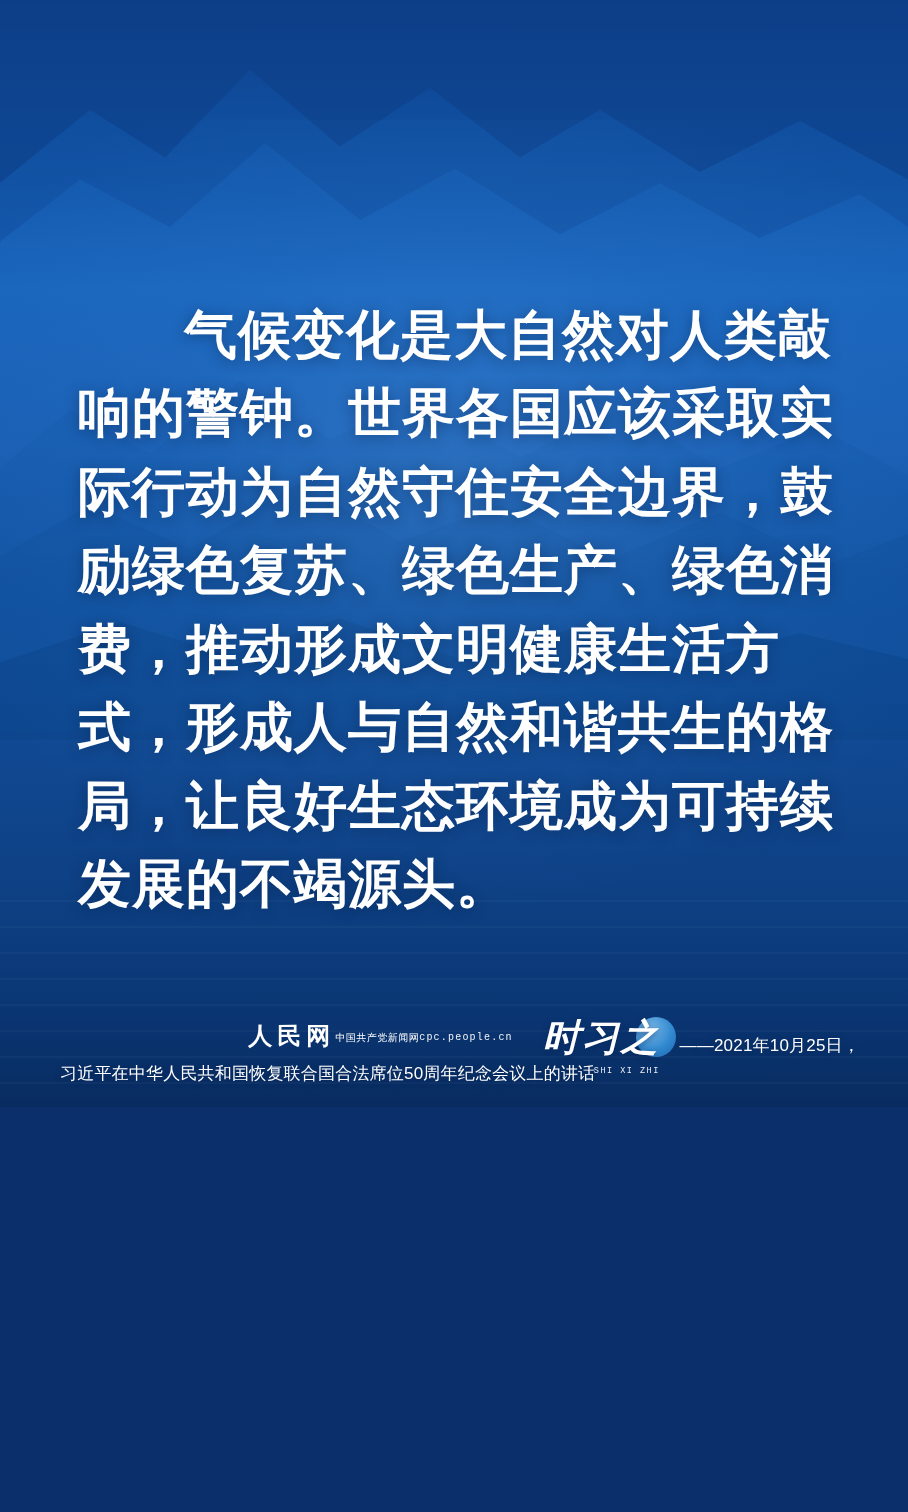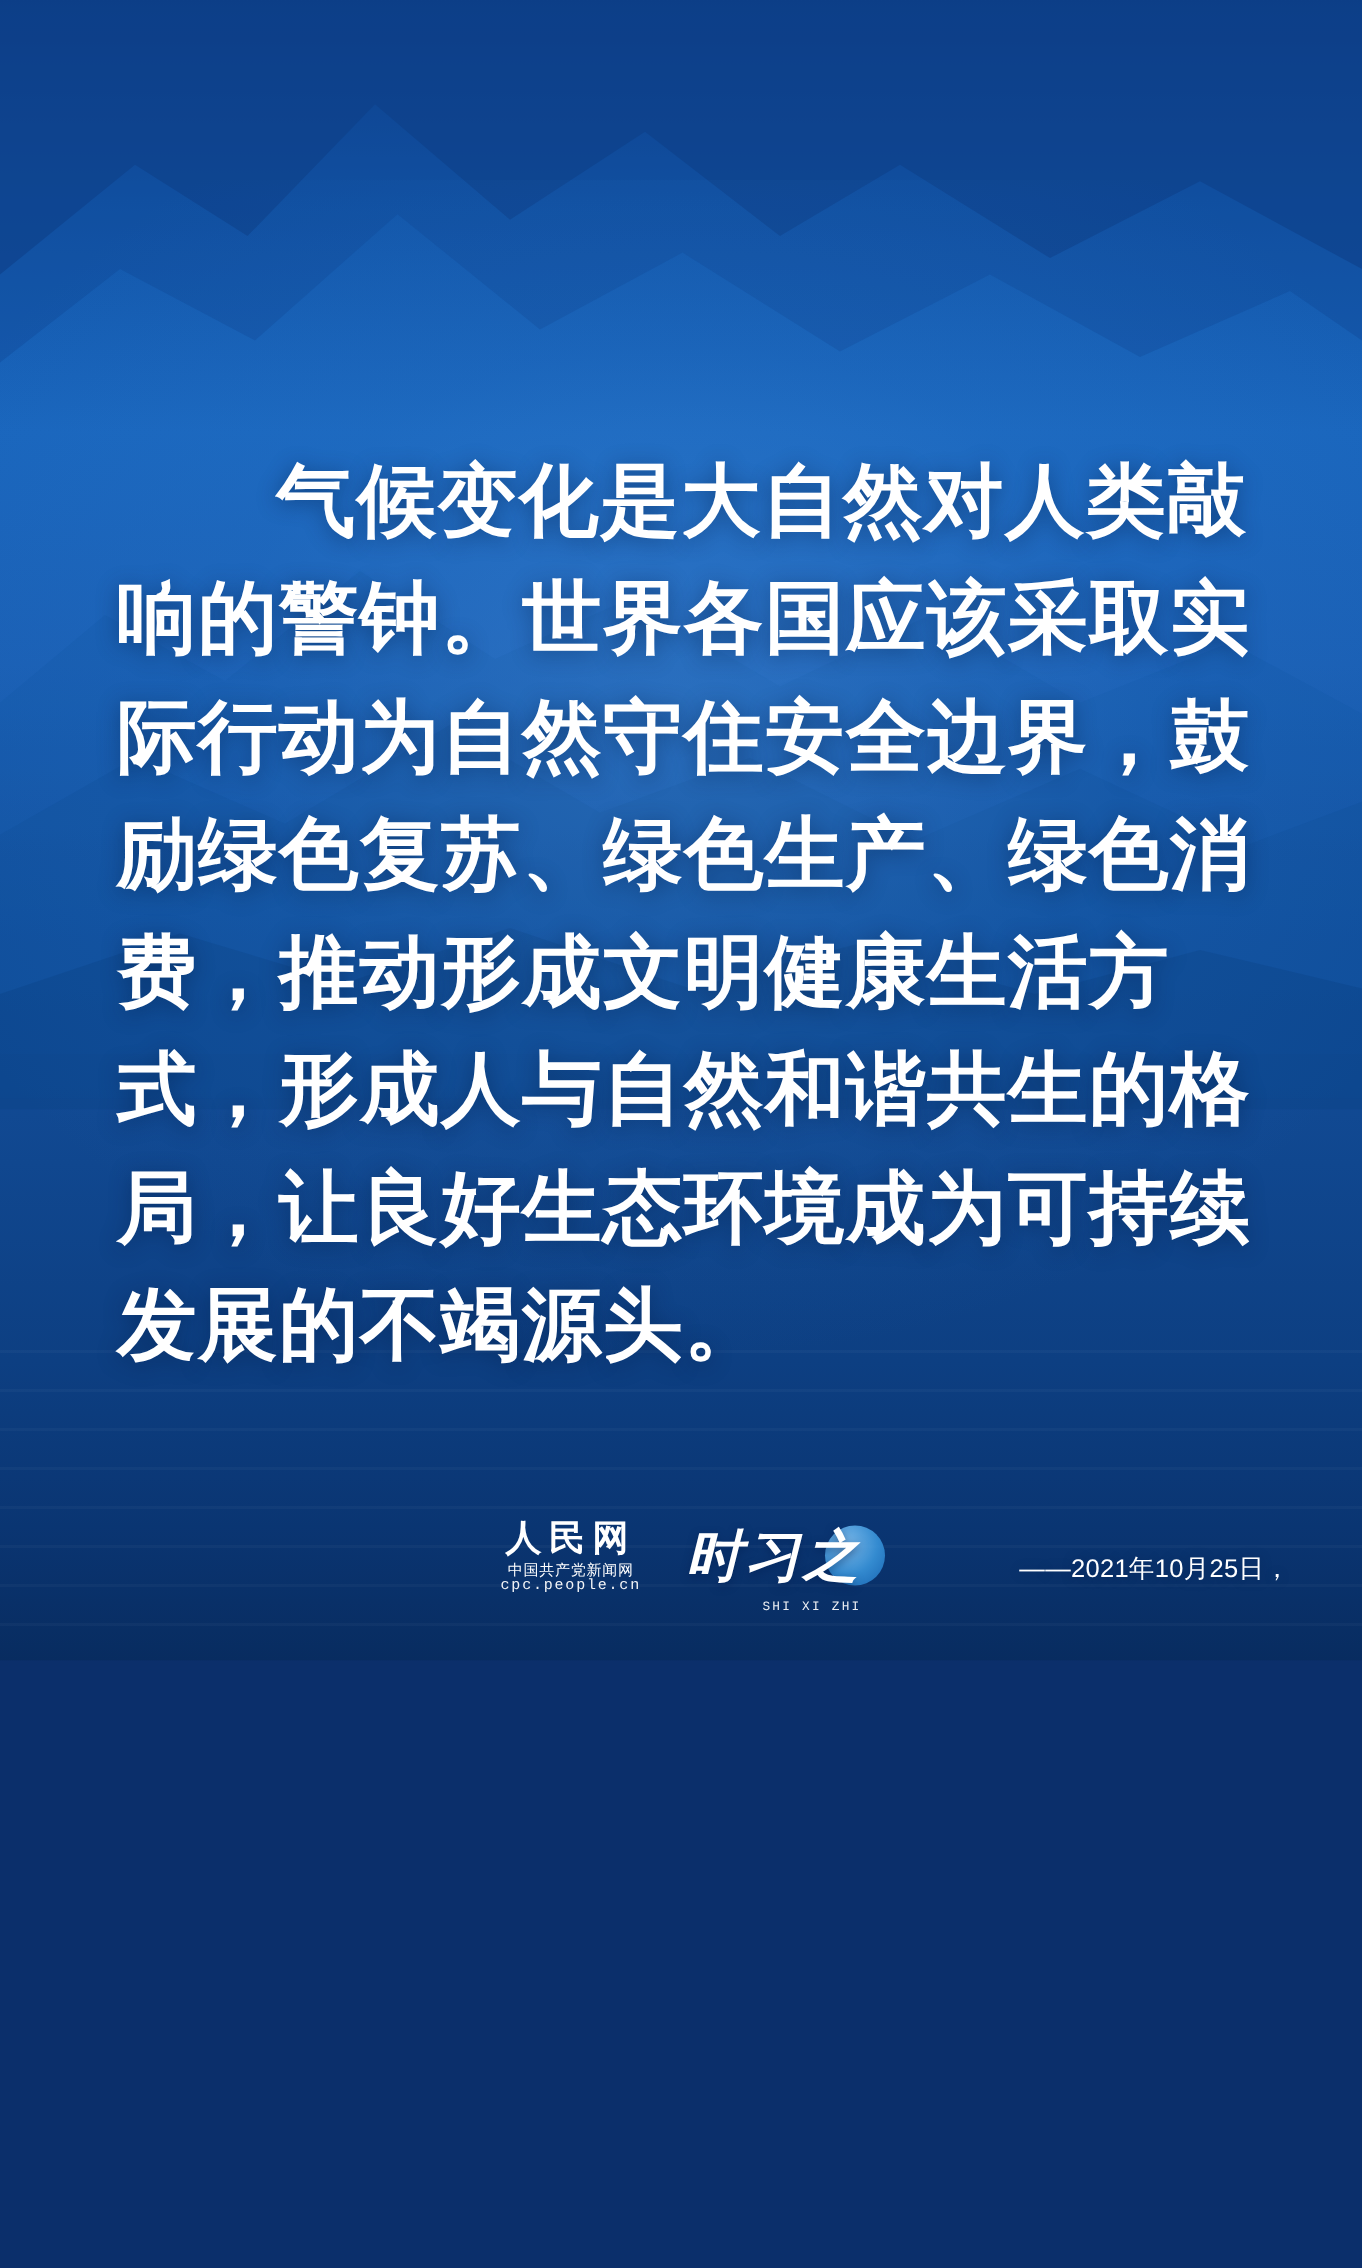--- a/index.html
+++ b/index.html
@@ -112,21 +112,21 @@
     left: 0;
     right: 0;
     bottom: 44px;
     display: flex;
     align-items: center;
     justify-content: center;
     gap: 26px;
   }
   .people-logo {
     display: flex;
-    flex-direction: column;
+    flex-direction: row;
     align-items: center;
     color: #ffffff;
     line-height: 1;
   }
   .people-logo .cn-name {
     font-size: 24px;
     font-weight: 700;
     letter-spacing: 5px;
     margin-bottom: 5px;
   }
@@ -203,20 +203,21 @@
       <path d="M0,905 L120,850 L230,895 L340,845 L460,900 L570,860 L690,905 L800,865 L908,900 L908,1010 L0,1010 Z" fill="#0c4288" opacity="0.45"></path>
     </svg>
   </div>
   <div class="glow"></div>
   <div class="water-bands"></div>
 
   <div class="quote">气候变化是大自然对人类敲响的警钟。世界各国应该采取实际行动为自然守住安全边界，鼓励绿色复苏、绿色生产、绿色消费，推动形成文明健康生活方式，形成人与自然和谐共生的格局，让良好生态环境成为可持续发展的不竭源头。</div>
 
   <div class="attribution">
     <span class="dash-line">——2021年10月25日，</span>
+    <span class="body-line">习近平在中华人民共和国恢复联合国合法席位50周年纪念会议上的讲话</span>
   </div>
 
   <div class="footer">
 
     <div class="people-logo">
       <span class="cn-name">人民网</span>
       <span class="cn-sub">中国共产党新闻网</span>
       <span class="en-sub">cpc.people.cn</span>
     </div>
 

